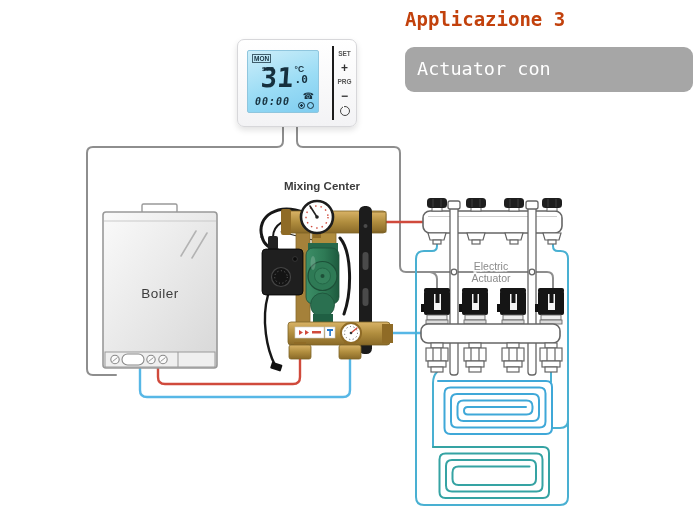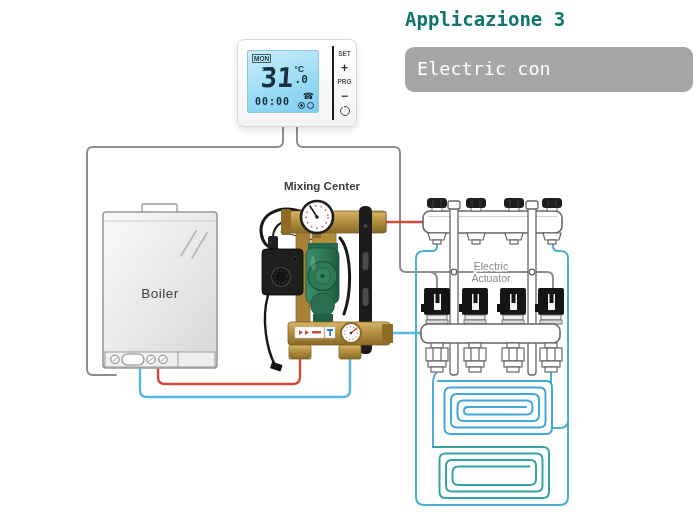--- a/index.html
+++ b/index.html
@@ -2,21 +2,21 @@
 <html><head>
 <meta charset="utf-8">
 <style>
   html,body{margin:0;padding:0;}
   body{width:700px;height:525px;position:relative;background:#ffffff;overflow:hidden;
        font-family:"Liberation Sans",sans-serif;}
   .mono{font-family:"DejaVu Sans Mono",monospace;}
 
   
   .title{position:absolute;left:405px;top:8px;font-family:"DejaVu Sans Mono",monospace;
-         font-size:19px;font-weight:bold;color:#0f766e;letter-spacing:0;}
+         font-size:19px;font-weight:bold;color:#c2410c;letter-spacing:0;}
   .note{position:absolute;left:405px;top:47px;width:264px;background:#a6a6a6;border-radius:9px;
         padding:8px 12px 10px 12px;font-family:"DejaVu Sans Mono",monospace;font-size:18.5px;
         line-height:27px;color:#ffffff;white-space:nowrap;}
 
   
   svg.diagram{position:absolute;left:0;top:0;}
 
   
   .thermo{position:absolute;left:237px;top:39px;width:118px;height:86px;
           background:linear-gradient(#ffffff,#f3f3f5);border:1px solid #d7d7da;border-radius:7px;
@@ -26,41 +26,41 @@
   .lcd .day{position:absolute;left:4px;top:3px;font-size:6.5px;font-weight:bold;
             border:1px solid rgba(22,48,62,.75);padding:0 1px;line-height:7px;}
   .lcd .setlab{position:absolute;left:14px;top:15px;font-size:5.5px;font-weight:bold;letter-spacing:.5px;}
   .lcd .temprow{position:absolute;left:13px;top:13px;display:flex;align-items:flex-start;}
   .lcd .big{font-family:"DejaVu Sans Mono",monospace;font-size:27px;font-weight:bold;line-height:27px;
             transform:skewX(-4deg);}
   .lcd .tcol{display:flex;flex-direction:column;align-items:flex-start;margin-left:1px;margin-top:1px;}
   .lcd .unit{font-size:8.5px;font-weight:bold;line-height:9px;}
   .lcd .dec{font-family:"DejaVu Sans Mono",monospace;font-size:11px;font-weight:bold;line-height:11px;}
   .lcd .time{position:absolute;left:7px;bottom:5px;font-family:"DejaVu Sans Mono",monospace;
-             font-size:10px;font-weight:bold;letter-spacing:1px;}
+             font-size:10px;font-weight:bold;letter-spacing:1px;font-style:italic;}
   .lcd .phone{position:absolute;right:4px;bottom:11px;font-size:9px;line-height:9px;}
   .lcd .minis{position:absolute;right:4px;bottom:3px;display:flex;gap:2px;}
   .lcd .minis i{display:block;width:5px;height:5px;border:1px solid #16303e;border-radius:50%;}
   .lcd .minis i.dot{background:radial-gradient(circle at 50% 50%, #16303e 0 1px, transparent 1.5px);}
   .thermo .divider{position:absolute;left:94px;top:6px;bottom:6px;width:2px;background:#1b1b1b;}
   .btncol{position:absolute;left:97px;top:10px;width:19px;height:66px;display:flex;flex-direction:column;
           justify-content:space-between;align-items:center;}
   .btncol .lab{font-size:6.5px;font-weight:bold;color:#555;cursor:pointer;}
   .btncol .sym{font-size:12px;font-weight:bold;color:#333;line-height:10px;cursor:pointer;}
   .pwr{position:relative;width:8px;height:8px;border:1.3px solid #444;border-radius:50%;cursor:pointer;}
   .pwr::after{content:"";position:absolute;left:2.6px;top:-2.5px;width:1.4px;height:4px;background:#fff;
               box-shadow:0 0 0 0 #fff;border-left:0;}
   .pwr::before{content:"";position:absolute;left:2.7px;top:-1.5px;width:1.3px;height:3.5px;background:#444;}
 </style>
 </head>
 <body>
 
 <div class="title">Applicazione 3</div>
 <div class="note">
-  <div>Electric con</div>
+  <div>Actuator con</div>
 </div>
 
 <svg class="diagram" width="700" height="525" viewBox="0 0 700 525">
   <defs>
     <linearGradient id="boilerGrad" x1="0" y1="0" x2="1" y2="1">
       <stop offset="0" stop-color="#fafafa"></stop>
         <stop offset="1" stop-color="#d7d7d7"></stop>
     </linearGradient>
     <linearGradient id="brassGrad" x1="0" y1="0" x2="0" y2="1">
       <stop offset="0" stop-color="#d9b366"></stop>

